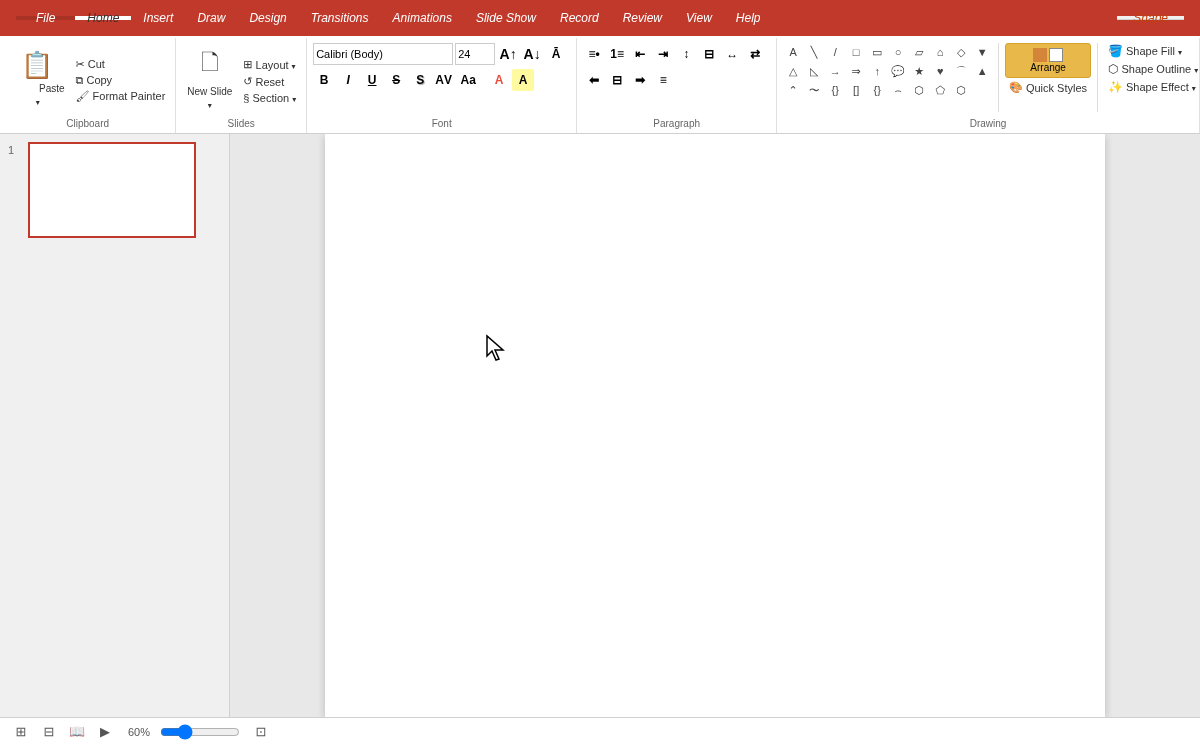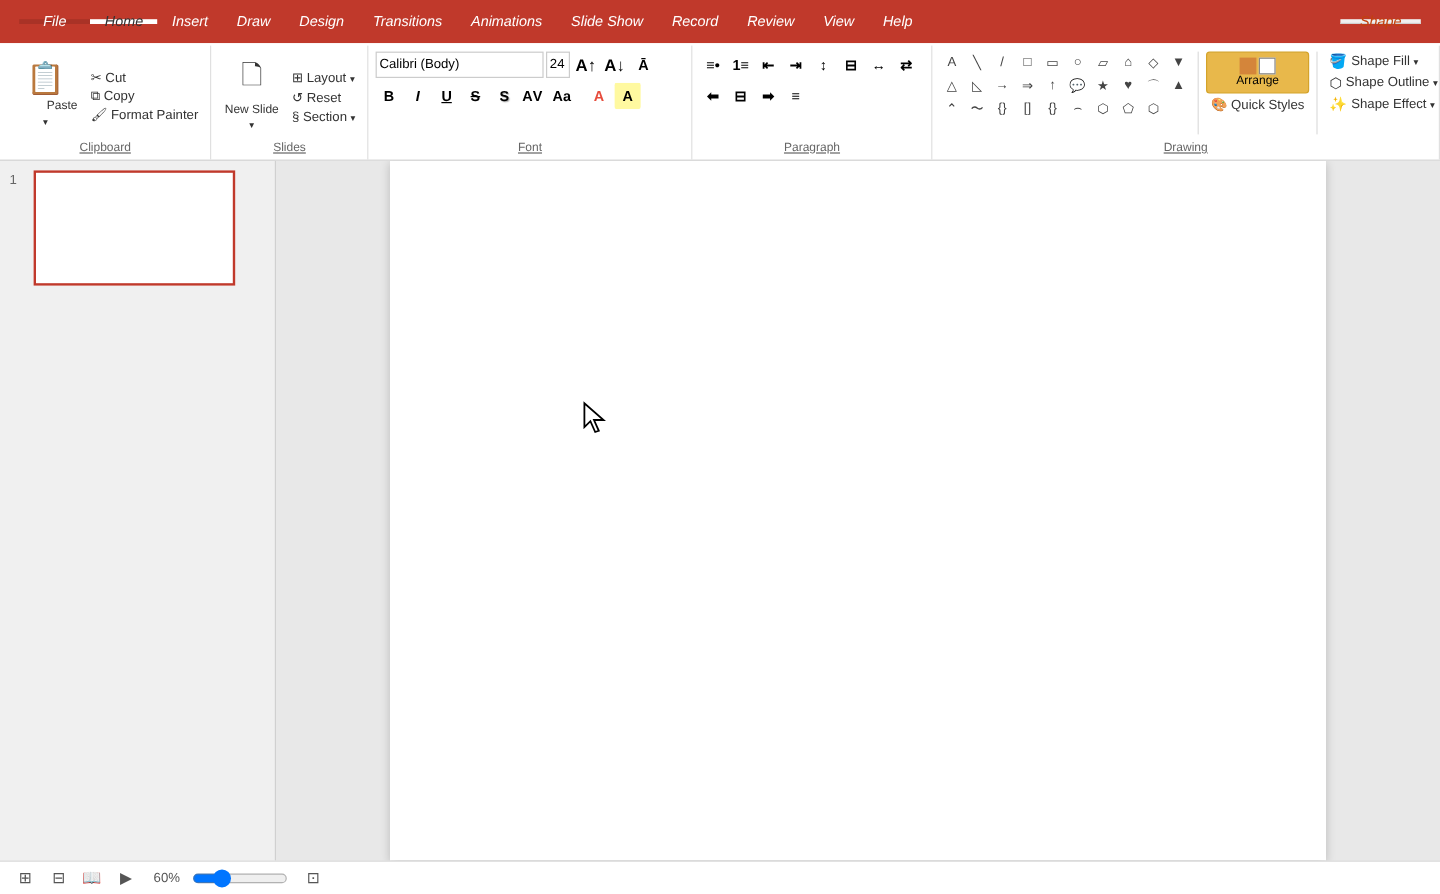--- a/index.html
+++ b/index.html
@@ -50,21 +50,20 @@
       border-right: 1px solid #e0e0e0;
       min-width: fit-content;
     }
     .ribbon-group-title {
       font-size: 10px;
       color: #666;
       margin-top: auto;
       padding-top: 2px;
       align-self: center;
       padding-bottom: 2px;
-      text-decoration: underline;
     }
     .ribbon-controls {
       display: flex;
       align-items: flex-start;
       flex: 1;
       gap: 2px;
     }
     .ribbon-btn {
       display: flex;
       flex-direction: column;
@@ -97,21 +96,21 @@
       white-space: nowrap;
     }
     
     
     .font-row { display: flex; align-items: center; gap: 2px; margin-bottom: 2px; }
     .font-select { 
       width: 140px; height: 22px; border: 1px solid #ccc; font-size: 11px;
       padding: 1px 2px; background: white;
     }
     .size-select { 
-      width: 20px; height: 22px; border: 1px solid #ccc; font-size: 11px;
+      width: 40px; height: 22px; border: 1px solid #ccc; font-size: 11px;
       padding: 1px 2px; background: white;
     }
     .font-btn {
       width: 22px; height: 22px; border: 1px solid transparent;
       background: white; cursor: pointer; font-size: 12px; font-weight: bold;
       display: flex; align-items: center; justify-content: center;
       border-radius: 2px;
     }
     .shape-btn {
       width: 20px; height: 18px;

